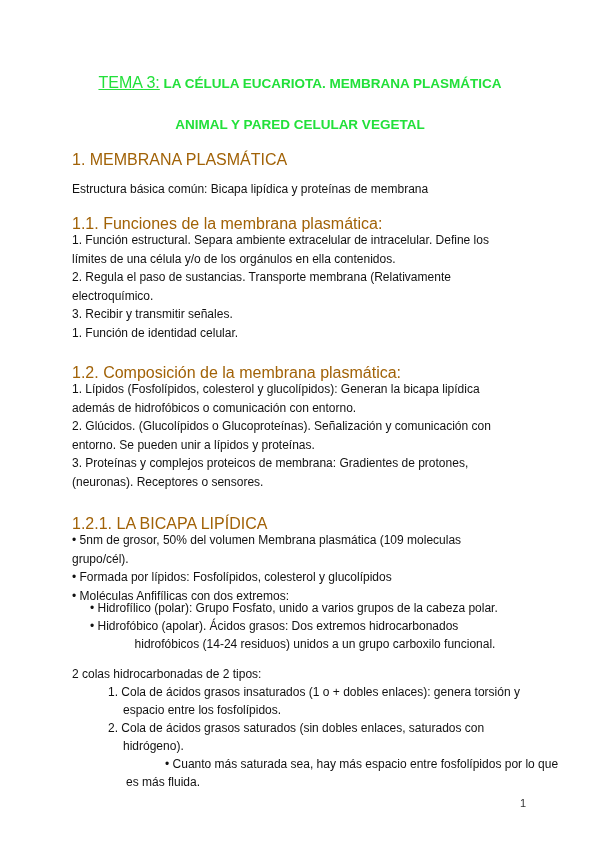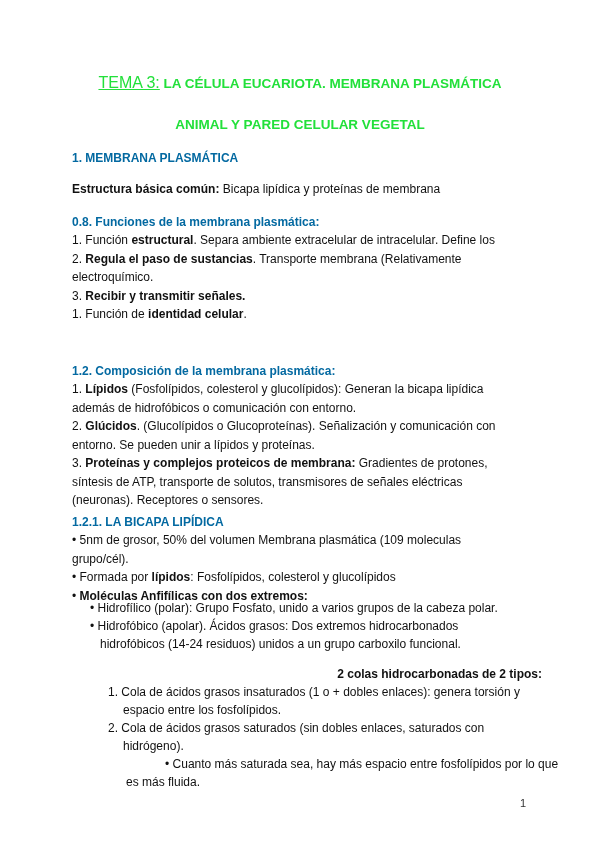--- a/index.html
+++ b/index.html
@@ -4,25 +4,25 @@
   <style>
     html, body { margin: 0; padding: 0; background: #ffffff; }
     body { width: 600px; height: 848px; position: relative; overflow: hidden;
            font-family: "Liberation Sans", "DejaVu Sans", sans-serif; color: #111; }
     .page { position: absolute; left: 0; top: 0; width: 600px; height: 848px; }
     .title { position: absolute; left: 60px; width: 480px; text-align: center;
              font-weight: bold; font-size: 13.5px; color: #22e03a; line-height: 22px; }
     .title .tema { font-weight: normal; font-size: 16px; text-decoration: underline; }
     .t1 { top: 72px; text-align: center; }
     .t2 { top: 94px; margin-top: 20px; }
-    .h { position: absolute; left: 72px; font-weight: bold; font-size: 12px; color: #0369a1; }
+    .h { position: absolute; left: 72px; font-weight: normal; font-size: 16px; color: #a16207; }
     .p { position: absolute; left: 72px; width: 470px; font-size: 12px; line-height: 18.5px; }
-    .b { font-weight: bold; text-align: right; }
+    .b { font-weight: normal; }
     .ind1 { left: 90px; width: 440px; }
-    .ind1b { left: 100px; width: 430px; }
+    .ind1b { left: 100px; width: 430px; text-align: center; }
     .ind2 { left: 108px; width: 430px; }
     .ind2b { left: 123px; width: 420px; }
     .ind3 { left: 117px; width: 400px; margin-left: 48px; }
     .ind3b { left: 126px; width: 400px; }
     .pagenum { position: absolute; left: 520px; top: 797px; font-size: 11px; color: #333; }
   </style>
 </head>
 <body>
 
 <div class="page">
@@ -31,37 +31,37 @@
     <span class="tema">TEMA 3:</span><span> LA CÉLULA EUCARIOTA. MEMBRANA PLASMÁTICA</span>
   </div>
   <div class="title t2">ANIMAL Y PARED CELULAR VEGETAL</div>
 
   <div class="h" style="top:151px">1. MEMBRANA PLASMÁTICA</div>
 
   <div class="p" style="top:180px">
     <span class="b">Estructura básica común:</span><span> Bicapa lipídica y proteínas de membrana</span>
   </div>
 
-  <div class="h" style="top:215px">0.8. Funciones de la membrana plasmática:</div>
+  <div class="h" style="top:215px">1.1. Funciones de la membrana plasmática:</div>
   <div class="p" style="top:231px">
     <div><span> 1. Función </span><span class="b">estructural</span><span>. Separa ambiente extracelular de intracelular. Define los</span></div>
+    <div><span>límites de una célula y/o de los orgánulos en ella contenidos.</span></div>
     <div><span>2. </span><span class="b">Regula el paso de sustancias</span><span>. Transporte membrana (Relativamente</span></div>
     <div><span>electroquímico.</span></div>
     <div><span>3. </span><span class="b">Recibir y transmitir señales.</span></div>
     <div><span>1. Función de </span><span class="b">identidad celular</span><span>.</span></div>
   </div>
 
   <div class="h" style="top:364px">1.2. Composición de la membrana plasmática:</div>
   <div class="p" style="top:380px">
     <div><span>1. </span><span class="b">Lípidos</span><span> (Fosfolípidos, colesterol y glucolípidos): Generan la bicapa lipídica</span></div>
     <div><span>además de hidrofóbicos o comunicación con entorno.</span></div>
     <div><span>2. </span><span class="b">Glúcidos</span><span>. (Glucolípidos o Glucoproteínas). Señalización y comunicación con</span></div>
     <div><span>entorno. Se pueden unir a lípidos y proteínas.</span></div>
     <div><span>3. </span><span class="b">Proteínas y complejos proteicos de membrana:</span><span> Gradientes de protones,</span></div>
-    <div><span>síntesis de ATP, transporte de solutos, transmisores de señales eléctricas</span></div>
     <div><span>(neuronas). Receptores o sensores.</span></div>
   </div>
 
   <div class="h" style="top:515px">1.2.1. LA BICAPA LIPÍDICA</div>
   <div class="p" style="top:531px">
     <div><span> • 5nm de grosor, 50% del volumen Membrana plasmática (109 moleculas</span></div>
     <div><span>grupo/cél).</span></div>
     <div><span>• Formada por </span><span class="b">lípidos</span><span>: Fosfolípidos, colesterol y  glucolípidos</span></div>
     <div><span>• </span><span class="b">Moléculas Anfifílicas con dos extremos:</span></div>
   </div>

